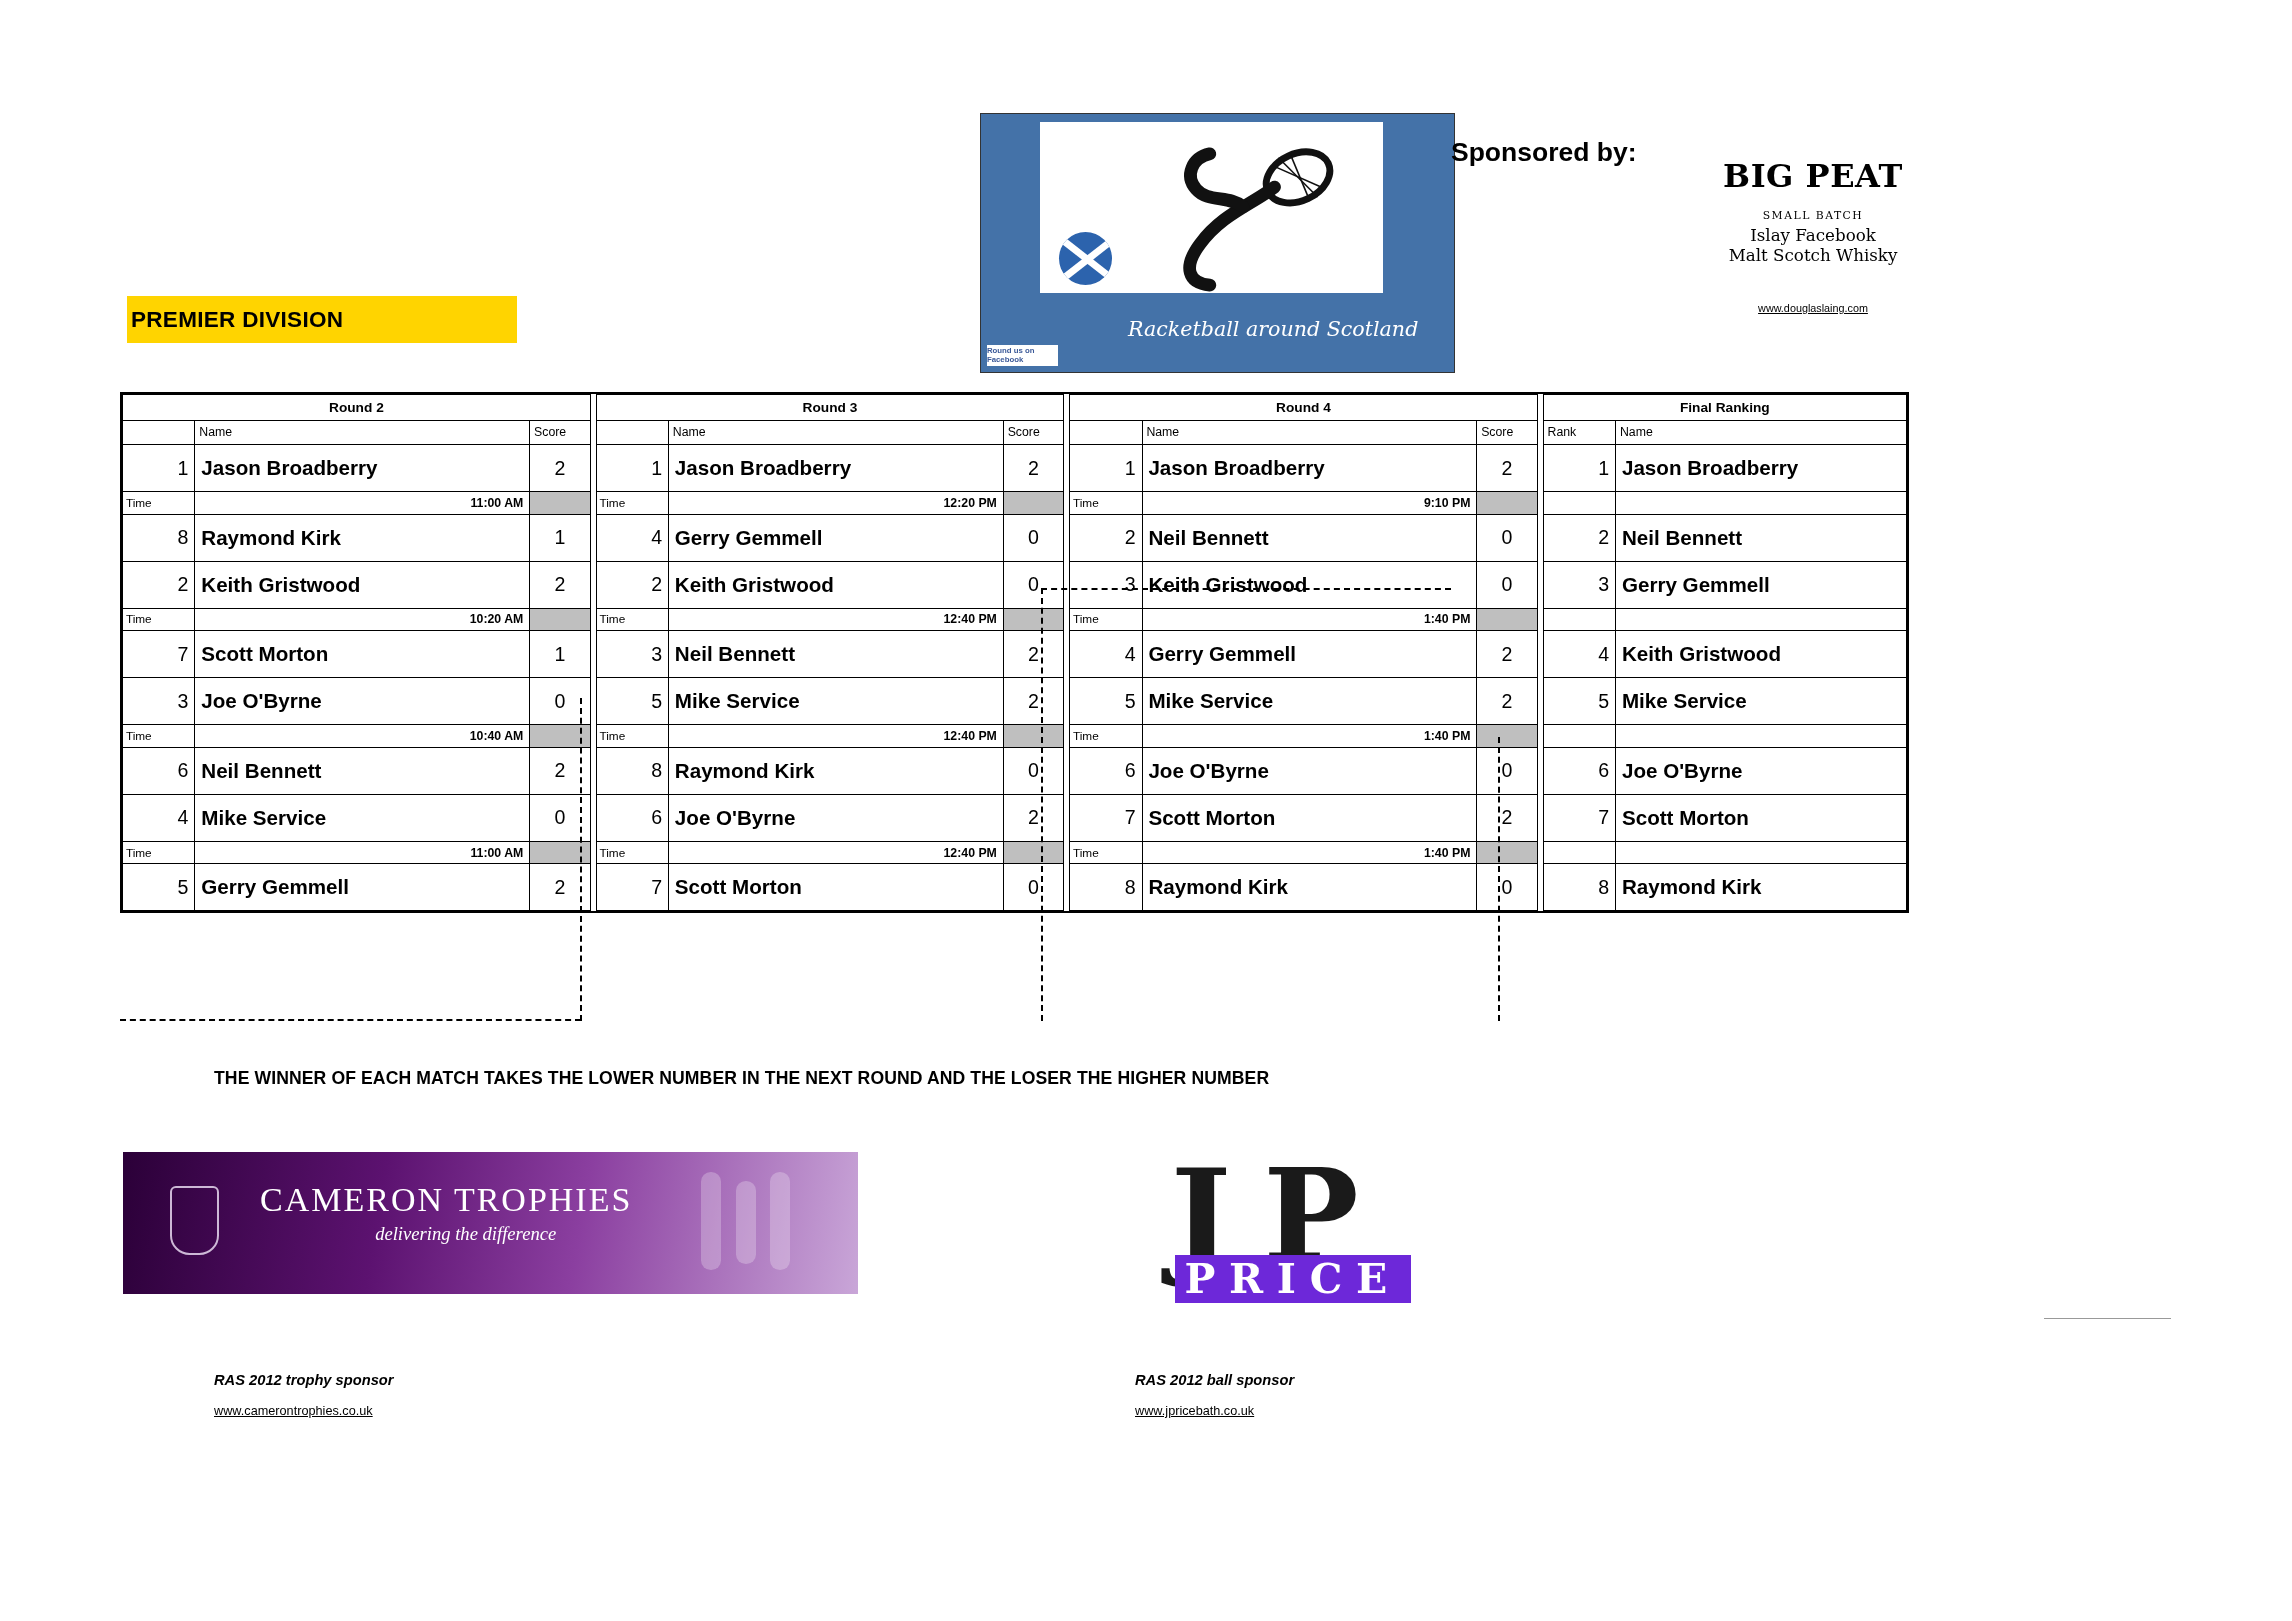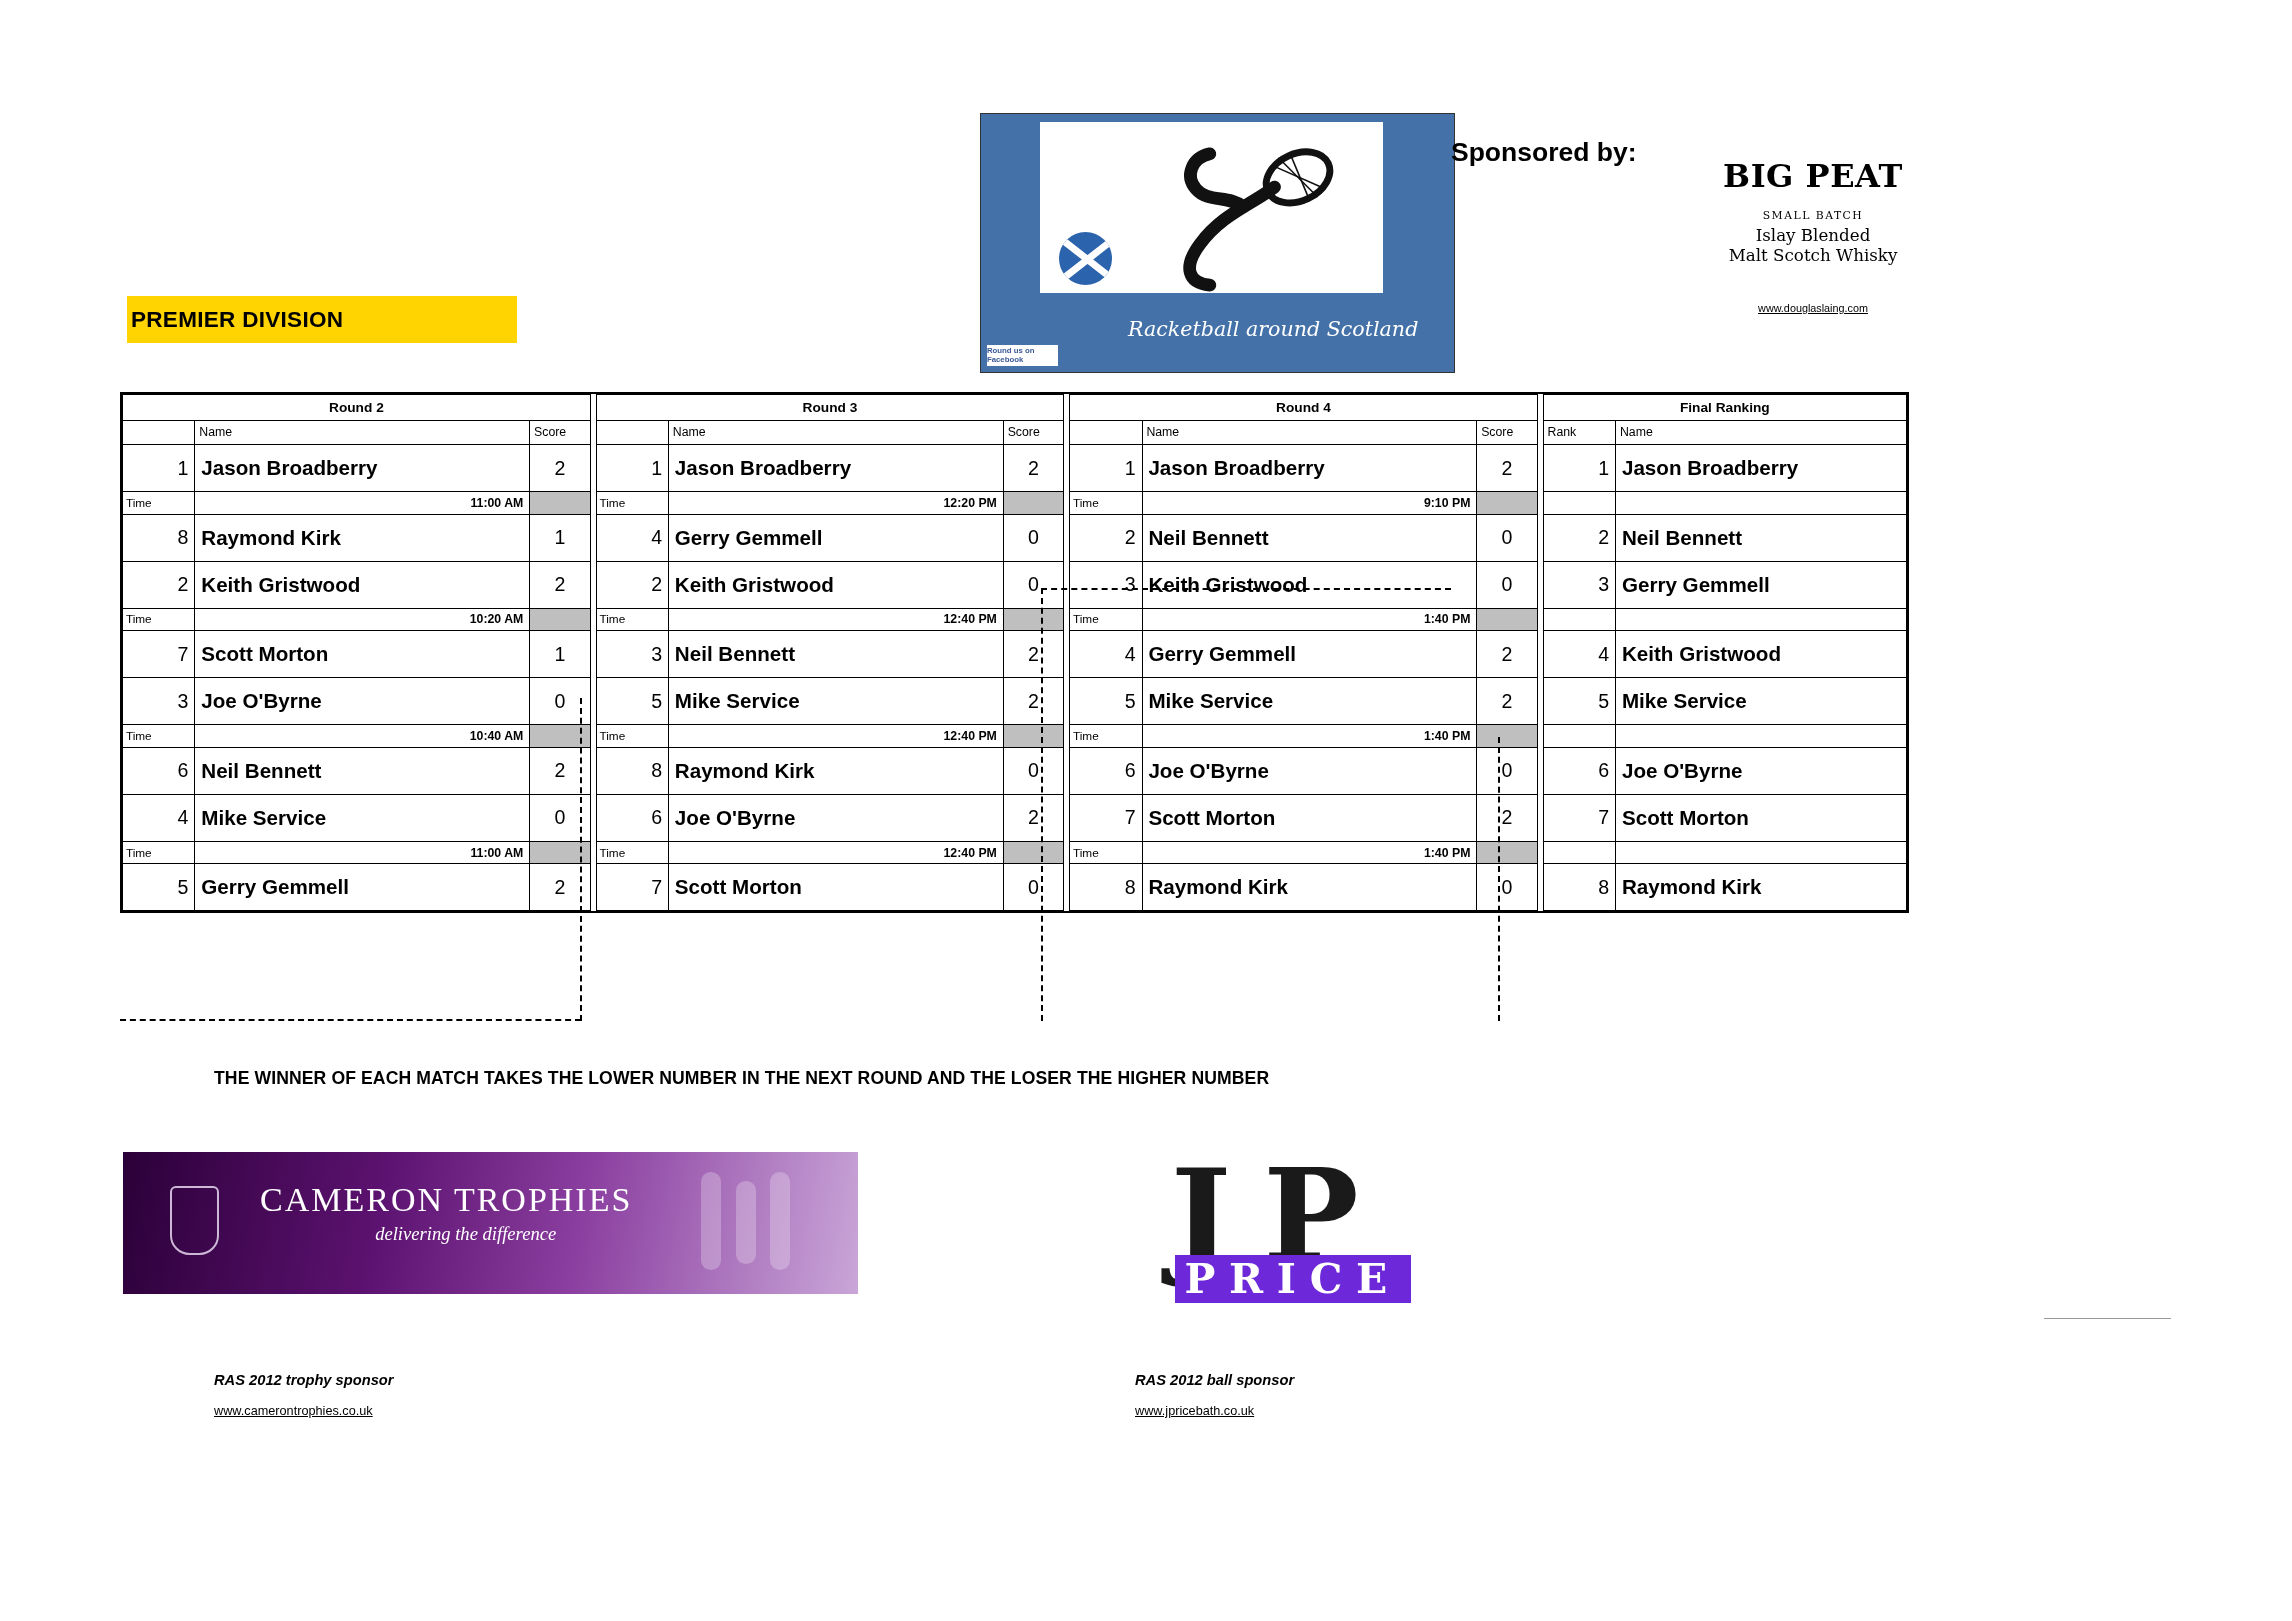--- a/index.html
+++ b/index.html
@@ -351,21 +351,21 @@
     <div class="logo-band"></div>
     <div class="logo-script">Racketball around Scotland</div>
     <div class="fb-chip">Round us on Facebook</div>
   </div>
 
   <div class="sponsored-by">Sponsored by:</div>
 
   <div class="bigpeat">
     <div class="bp-1">BIG PEAT</div>
     <div class="bp-2">SMALL BATCH</div>
-    <div class="bp-3">Islay Blended</div>
+    <div class="bp-3">Islay Facebook</div>
     <div class="bp-4">Malt Scotch Whisky</div>
     <div class="bp-url">www.douglaslaing.com</div>
   </div>
 </div>
 
 <div class="grid-wrap">
   <table class="draw">
     <colgroup>
       <col style="width:61px">
         <col style="width:282px">

